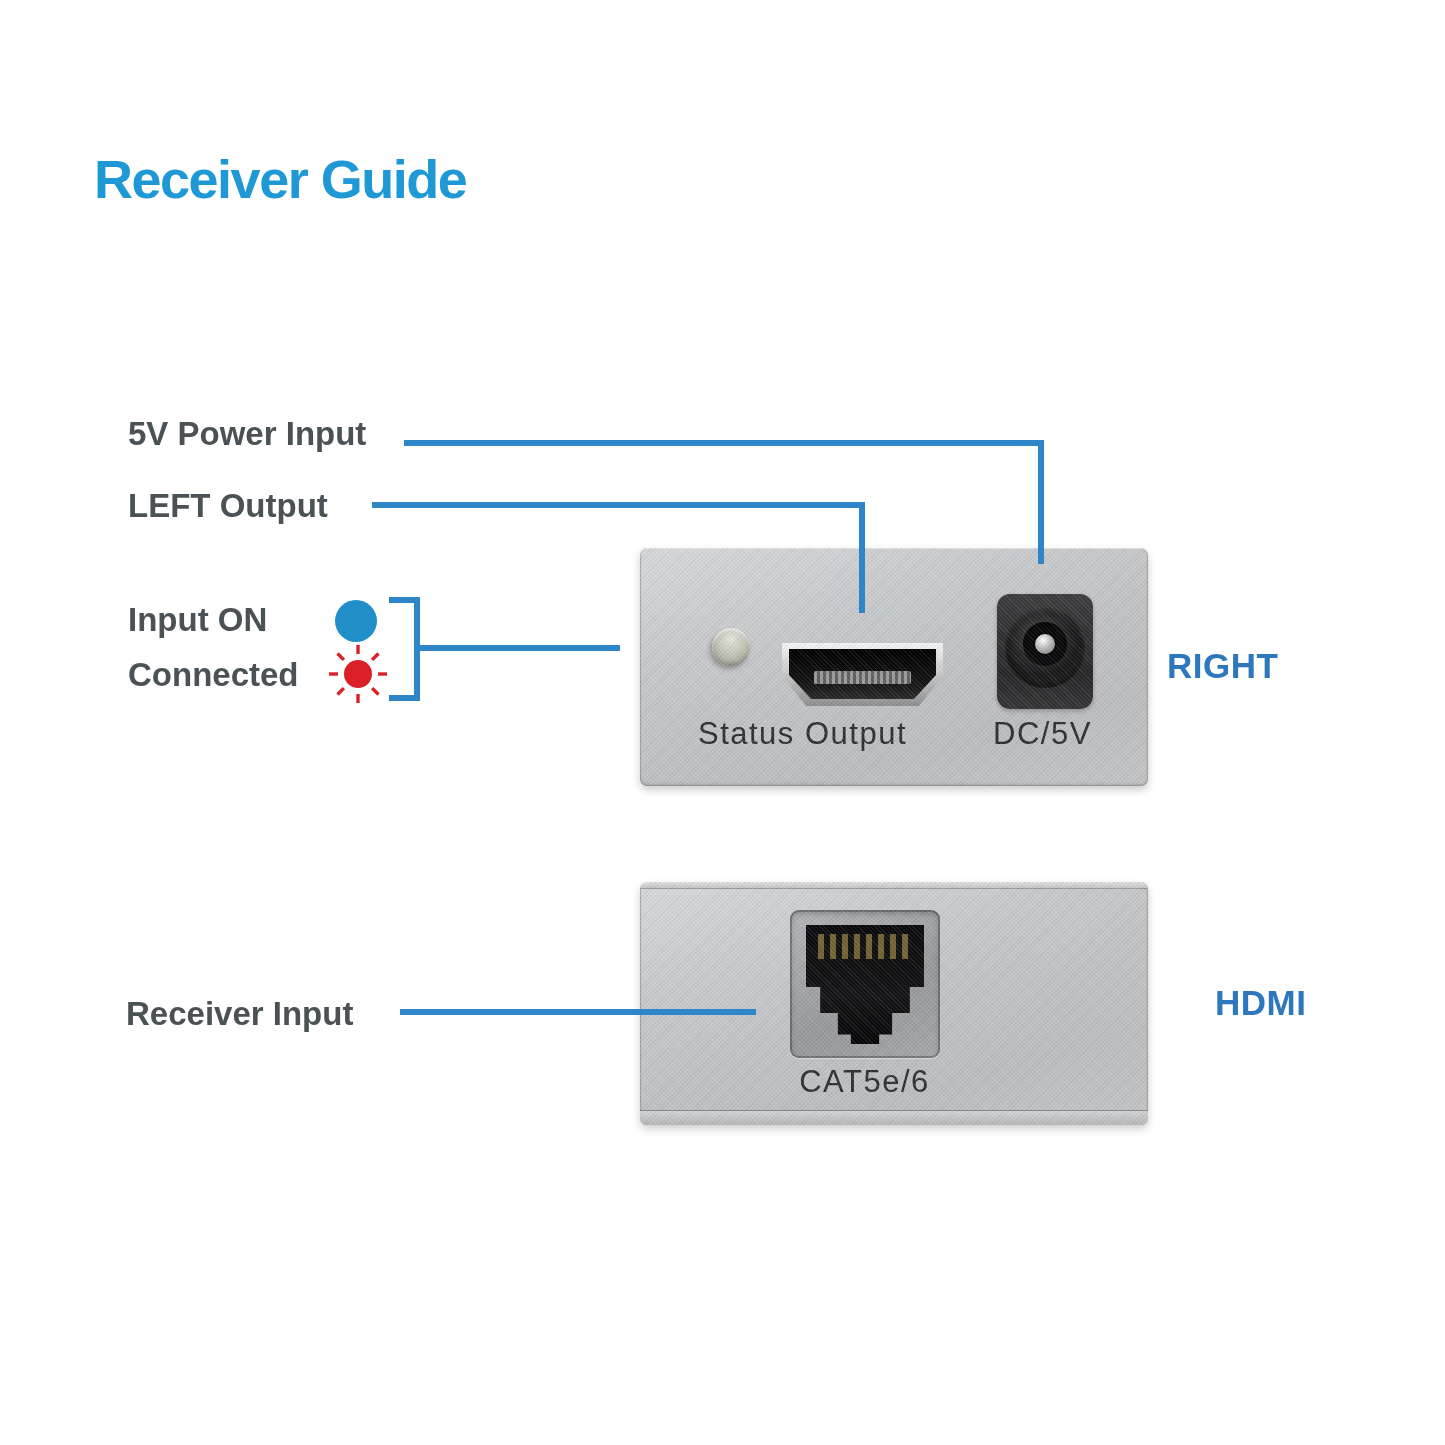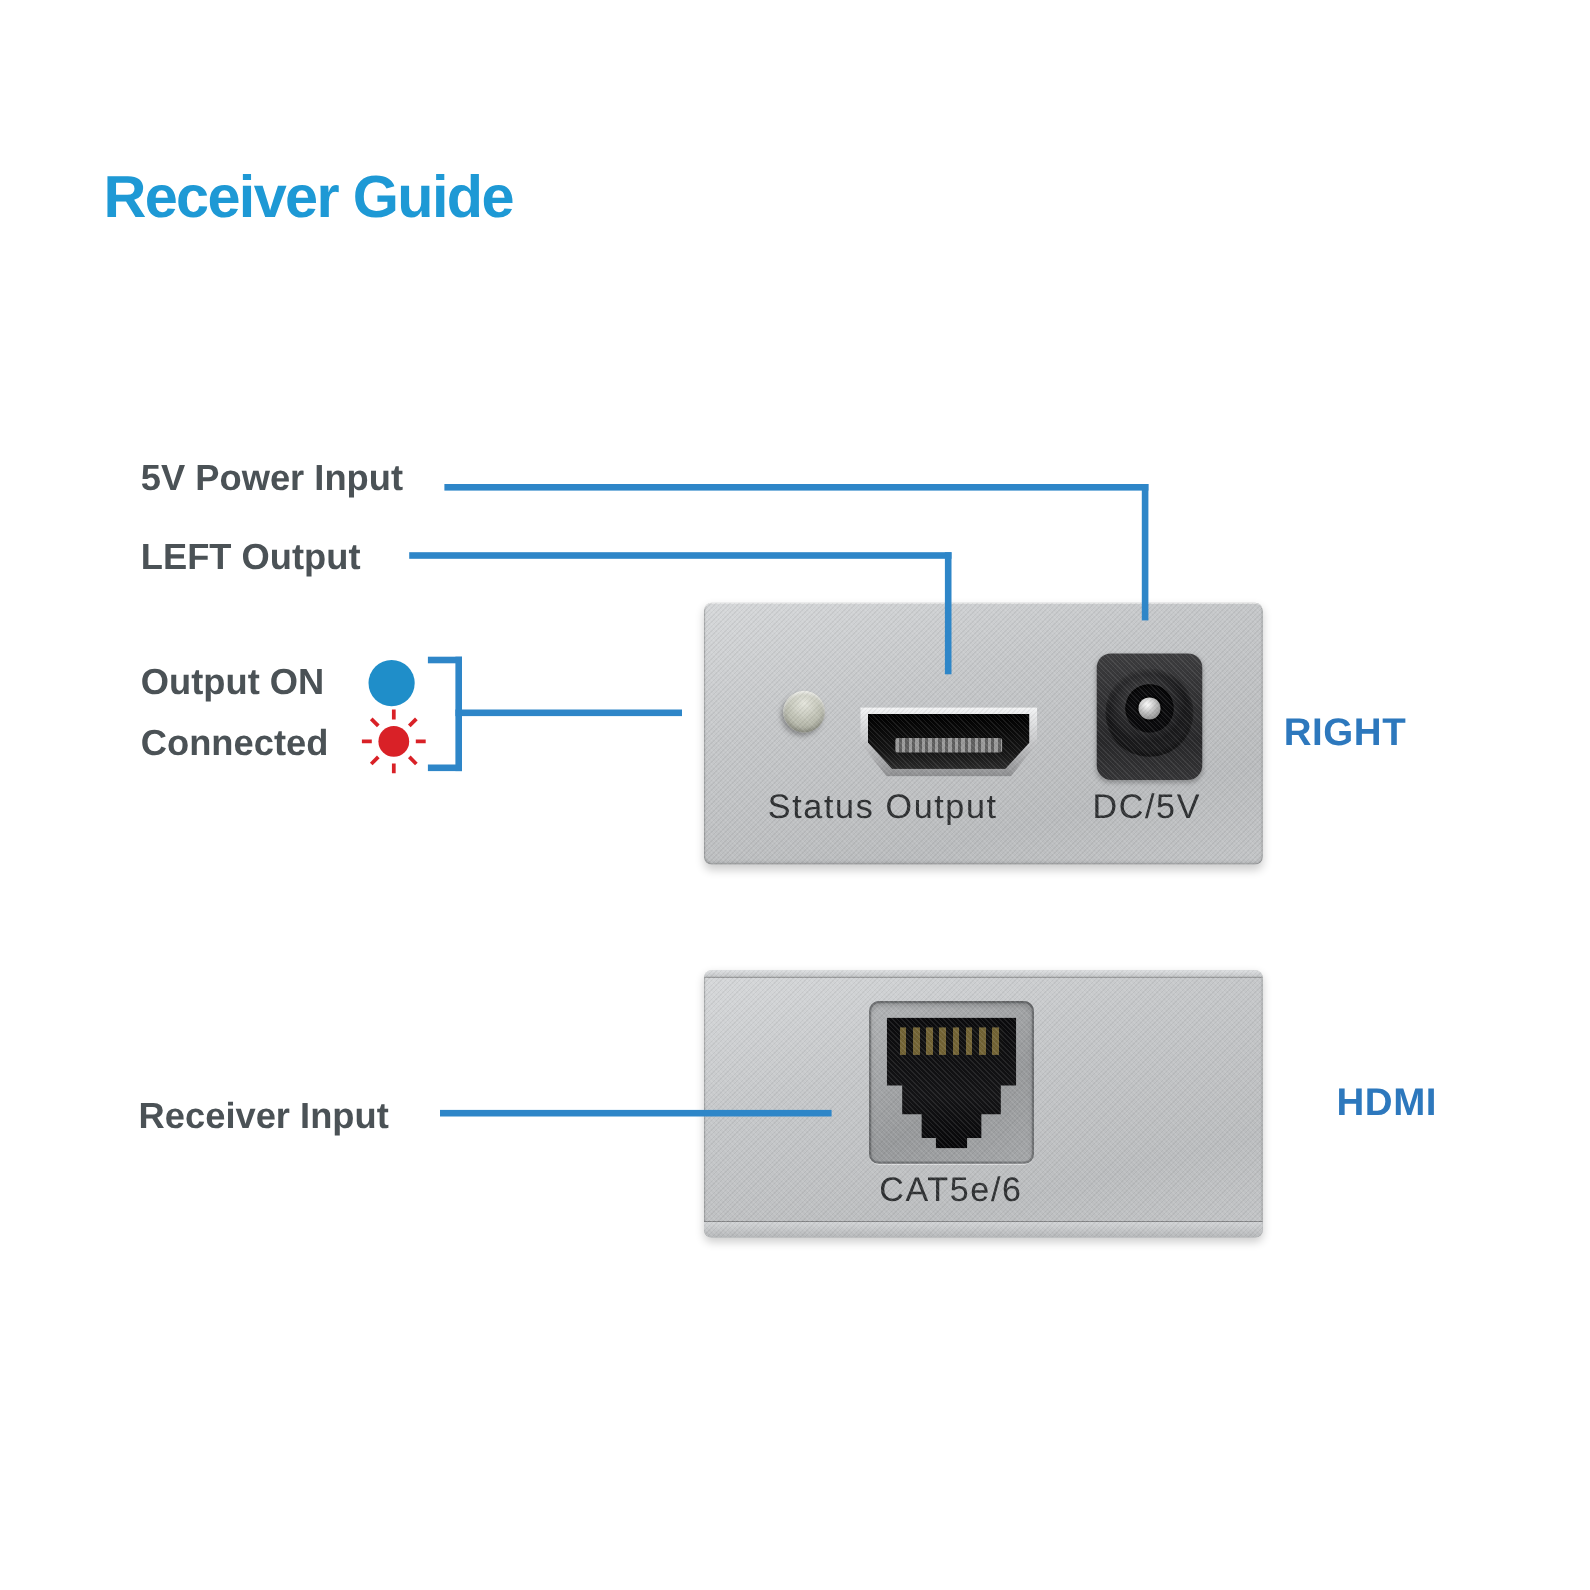--- a/index.html
+++ b/index.html
@@ -137,21 +137,21 @@
 </style>
 </head>
 <body>
 
 <div class="canvas">
 
   <div class="title">Receiver Guide</div>
 
   <div class="callout" style="left:128px;top:416px">5V Power Input</div>
   <div class="callout" style="left:128px;top:488px">LEFT Output</div>
-  <div class="callout" style="left:128px;top:602px">Output ON</div>
+  <div class="callout" style="left:128px;top:602px">Input ON</div>
   <div class="callout" style="left:128px;top:657px">Connected</div>
   <div class="callout" style="left:126px;top:996px">Receiver Input</div>
 
   <div class="led-dot"></div>
   <svg class="burst" viewBox="0 0 64 60">
     <circle cx="32" cy="30" r="14" fill="#d92127"></circle>
     <g stroke="#d92127" stroke-width="3.4">
       <line x1="32" y1="10" x2="32" y2="1"></line>
       <line x1="32" y1="50" x2="32" y2="59"></line>
       <line x1="12" y1="30" x2="3" y2="30"></line>

